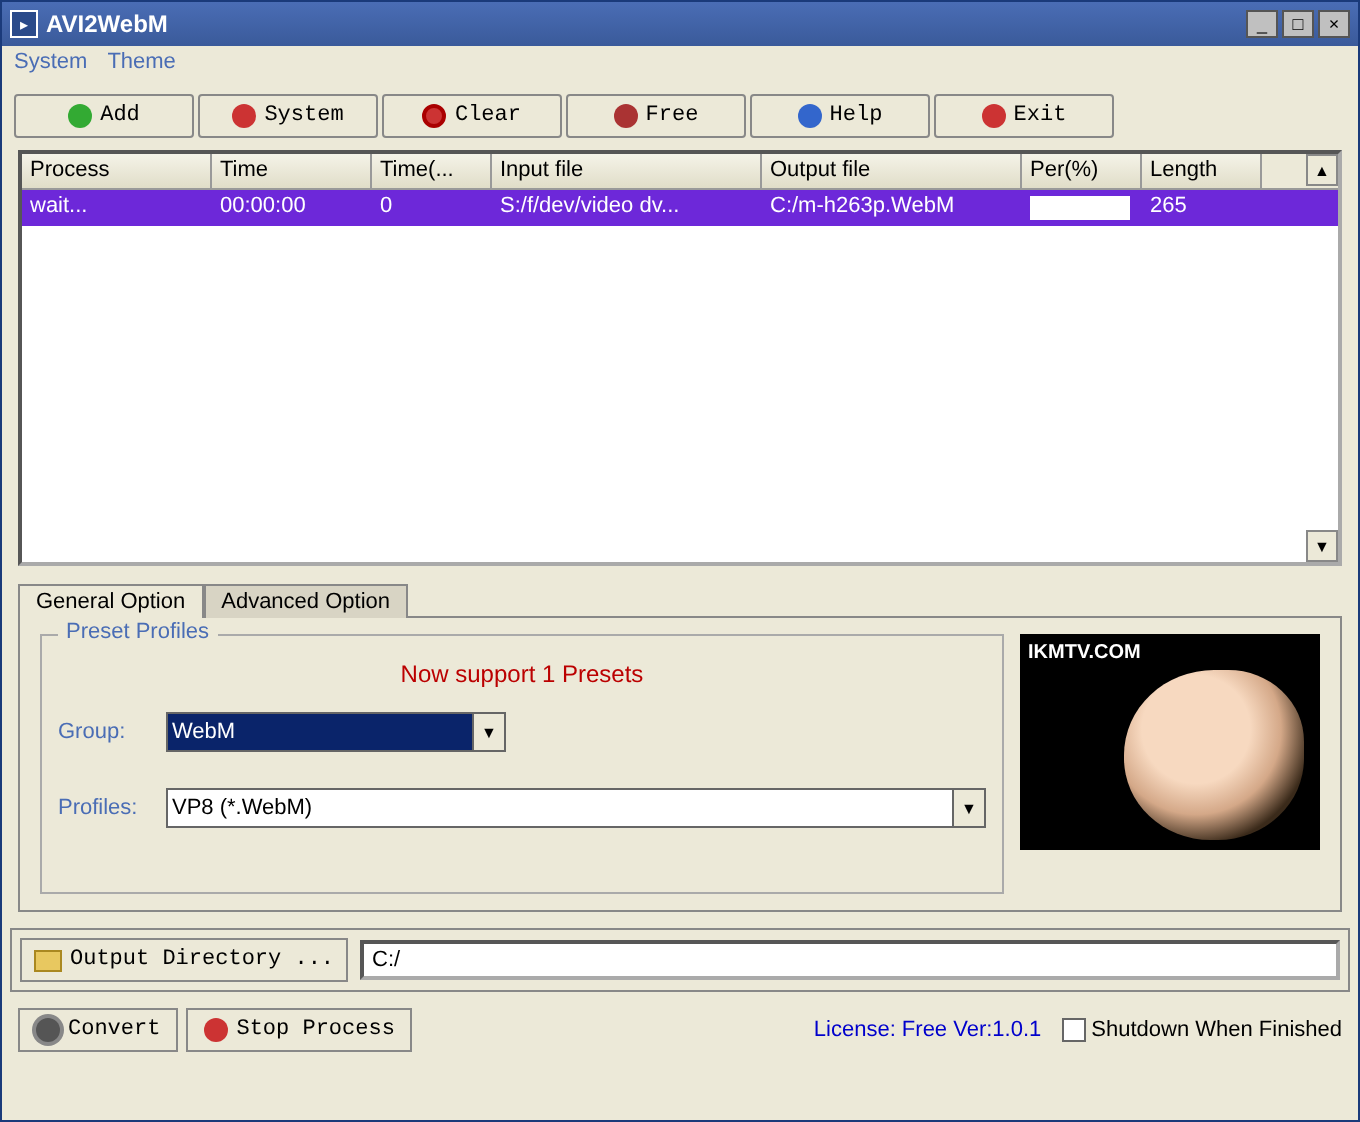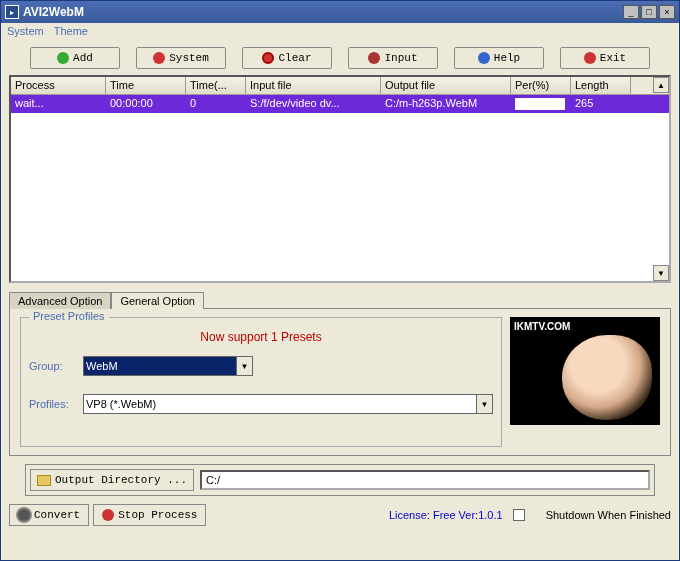--- a/index.html
+++ b/index.html
@@ -4,21 +4,21 @@
 <style>
 * { box-sizing: border-box; margin: 0; padding: 0; }
 body { font-family: Tahoma, Arial, sans-serif; font-size: 11px; background: #fff; }
 .window { width: 680px; height: 561px; border: 1px solid #1a3a7a; display: flex; flex-direction: column; background: #ece9d8; }
 .titlebar { height: 22px; background: linear-gradient(#4a6db5, #3a5a9a); color: #fff; display: flex; align-items: center; padding: 0 4px; font-size: 12px; }
 .titlebar-icon { width: 14px; height: 14px; background: #2a4a8a; margin-right: 4px; border: 1px solid #fff; display: flex; align-items: center; justify-content: center; font-size: 8px; }
 .title-text { flex: 1; font-weight: bold; }
 .winbtn { width: 16px; height: 14px; background: #c0c0c0; border: 1px solid #555; margin-left: 2px; display: flex; align-items: center; justify-content: center; font-size: 9px; color: #000; cursor: pointer; }
 .menubar { height: 20px; background: #ece9d8; padding: 2px 6px; display: flex; gap: 10px; color: #4a6db5; }
 .menubar span { cursor: pointer; }
-.toolbar { padding: 4px 6px; display: flex; gap: 16px; justify-content: center; }
+.toolbar { padding: 4px 6px; display: flex; gap: 2px; justify-content: flex-start; }
 .tbtn { width: 90px; height: 22px; background: #ece9d8; border: 1px solid #888; border-radius: 2px; display: flex; align-items: center; justify-content: center; gap: 4px; font-family: "Courier New", monospace; font-size: 11px; cursor: pointer; }
 .icon-circ { width: 12px; height: 12px; border-radius: 50%; display: inline-block; }
 .ic-add { background: #3a3; } .ic-del { background: #c33; } .ic-clr { background: #c33; border: 2px solid #a00; }
 .ic-crop { background: #a33; } .ic-help { background: #36c; } .ic-exit { background: #c33; }
 .table-wrap { margin: 2px 8px; border: 2px inset #aaa; background: #fff; height: 208px; position: relative; }
 .table-head { display: flex; background: #ece9d8; border-bottom: 1px solid #999; height: 18px; }
 .th { border-right: 1px solid #999; padding: 2px 4px; background: linear-gradient(#f5f3e8,#e0ddc8); font-size: 11px; overflow: hidden; white-space: nowrap; }
 .table-row { display: flex; height: 18px; background: #6d28d9; color: #fff; }
 .td { padding: 2px 4px; overflow: hidden; white-space: nowrap; font-size: 11px; }
 .c0{width:95px}.c1{width:80px}.c2{width:60px}.c3{width:135px}.c4{width:130px}.c5{width:60px}.c6{width:60px}
@@ -36,30 +36,30 @@
 .preset-msg { text-align: center; color: #b00; font-size: 12px; padding: 4px 0 12px 0; }
 .form-row { display: flex; align-items: center; gap: 4px; margin-bottom: 18px; }
 .form-label { color: #4a6db5; width: 50px; }
 .combo { height: 20px; border: 1px solid #666; background: #fff; flex: 1; display: flex; align-items: center; padding: 0 2px; position: relative; }
 .combo.sel { background: #0a246a; color: #fff; }
 .combo-btn { position: absolute; right: 0; top: 0; width: 16px; height: 18px; background: #ece9d8; border-left: 1px solid #666; display:flex;align-items:center;justify-content:center;font-size:8px;color:#000; }
 .combo.narrow { max-width: 170px; }
 .preview { width: 150px; height: 108px; background: #000; position: relative; overflow: hidden; }
 .preview-tag { position: absolute; top: 4px; left: 4px; color: #fff; font-size: 10px; font-weight: bold; }
 .preview-face { position: absolute; right: 8px; top: 18px; width: 90px; height: 85px; background: radial-gradient(circle at 40% 35%, #f7d9c0 35%, #d4a888 55%, #3a2a1a 75%); border-radius: 50% 42% 48% 48%; }
-.bottom-area { margin: 6px 24px; border: 1px solid #888; padding: 4px; display: flex; align-items: center; gap: 6px; background: #ece9d8; }
+.bottom-area { margin: 6px 4px; border: 1px solid #888; padding: 4px; display: flex; align-items: center; gap: 6px; background: #ece9d8; }
 .dir-btn { height: 22px; padding: 0 6px; background: #ece9d8; border: 1px solid #888; display: flex; align-items: center; gap: 4px; font-family: "Courier New", monospace; cursor: pointer; }
 .folder-icon { width: 14px; height: 11px; background: #e8c860; border: 1px solid #aa8820; }
 .dir-input { flex: 1; height: 20px; border: 2px inset #aaa; background: #fff; padding: 0 4px; font-size: 11px; }
 .footer { margin: 2px 8px 4px 8px; display: flex; align-items: center; gap: 4px; }
 .cvt-btn { height: 22px; padding: 0 8px; background: #ece9d8; border: 1px solid #888; display: flex; align-items: center; gap: 4px; font-family: "Courier New", monospace; cursor: pointer; }
 .gear-icon { width: 12px; height: 12px; background: #555; border-radius: 50%; box-shadow: 0 0 0 2px #888; }
 .stop-icon { width: 12px; height: 12px; background: #c33; border-radius: 50%; }
 .lic-text { margin-left: auto; color: #00c; font-size: 11px; }
-.chk-label { display: flex; align-items: center; gap: 21px; font-size: 11px; margin-left: 6px; }
+.chk-label { display: flex; align-items: center; gap: 3px; font-size: 11px; margin-left: 6px; }
 .chk { width: 12px; height: 12px; border: 1px solid #666; background: #fff; }
 </style>
 </head>
 <body>
 
 <div class="window">
   <div class="titlebar">
     <span class="titlebar-icon">▸</span>
     <span class="title-text">AVI2WebM</span>
     <span class="winbtn">_</span>
@@ -80,21 +80,21 @@
     <div class="tbtn">
         <span class="icon-circ ic-del"></span>
         <span>System</span>
       </div>
     <div class="tbtn">
         <span class="icon-circ ic-clr"></span>
         <span>Clear</span>
       </div>
     <div class="tbtn">
         <span class="icon-circ ic-crop"></span>
-        <span>Input</span>
+        <span>Free</span>
       </div>
     <div class="tbtn">
         <span class="icon-circ ic-help"></span>
         <span>Help</span>
       </div>
     <div class="tbtn">
         <span class="icon-circ ic-exit"></span>
         <span>Exit</span>
       </div>
   </div>
@@ -119,22 +119,22 @@
           <div class="prog-cell"></div>
         </div>
       <div class="td c6">265</div>
     </div>
     <div class="scroll-up">▲</div>
     <div class="scroll-dn">▼</div>
   </div>
 
   <div class="tabs-area">
     <div class="tab-strip">
+      <div class="tab active">General Option</div>
       <div class="tab inactive">Advanced Option</div>
-      <div class="tab active">General Option</div>
     </div>
     <div class="tab-panel">
       <div class="fieldset">
         <div class="fieldset-legend">Preset Profiles</div>
         <div class="preset-msg">Now support 1 Presets</div>
         <div class="form-row">
           <span class="form-label">Group:</span>
           <div class="combo sel narrow">
             <span>WebM</span>
             <span class="combo-btn">▼</span>

